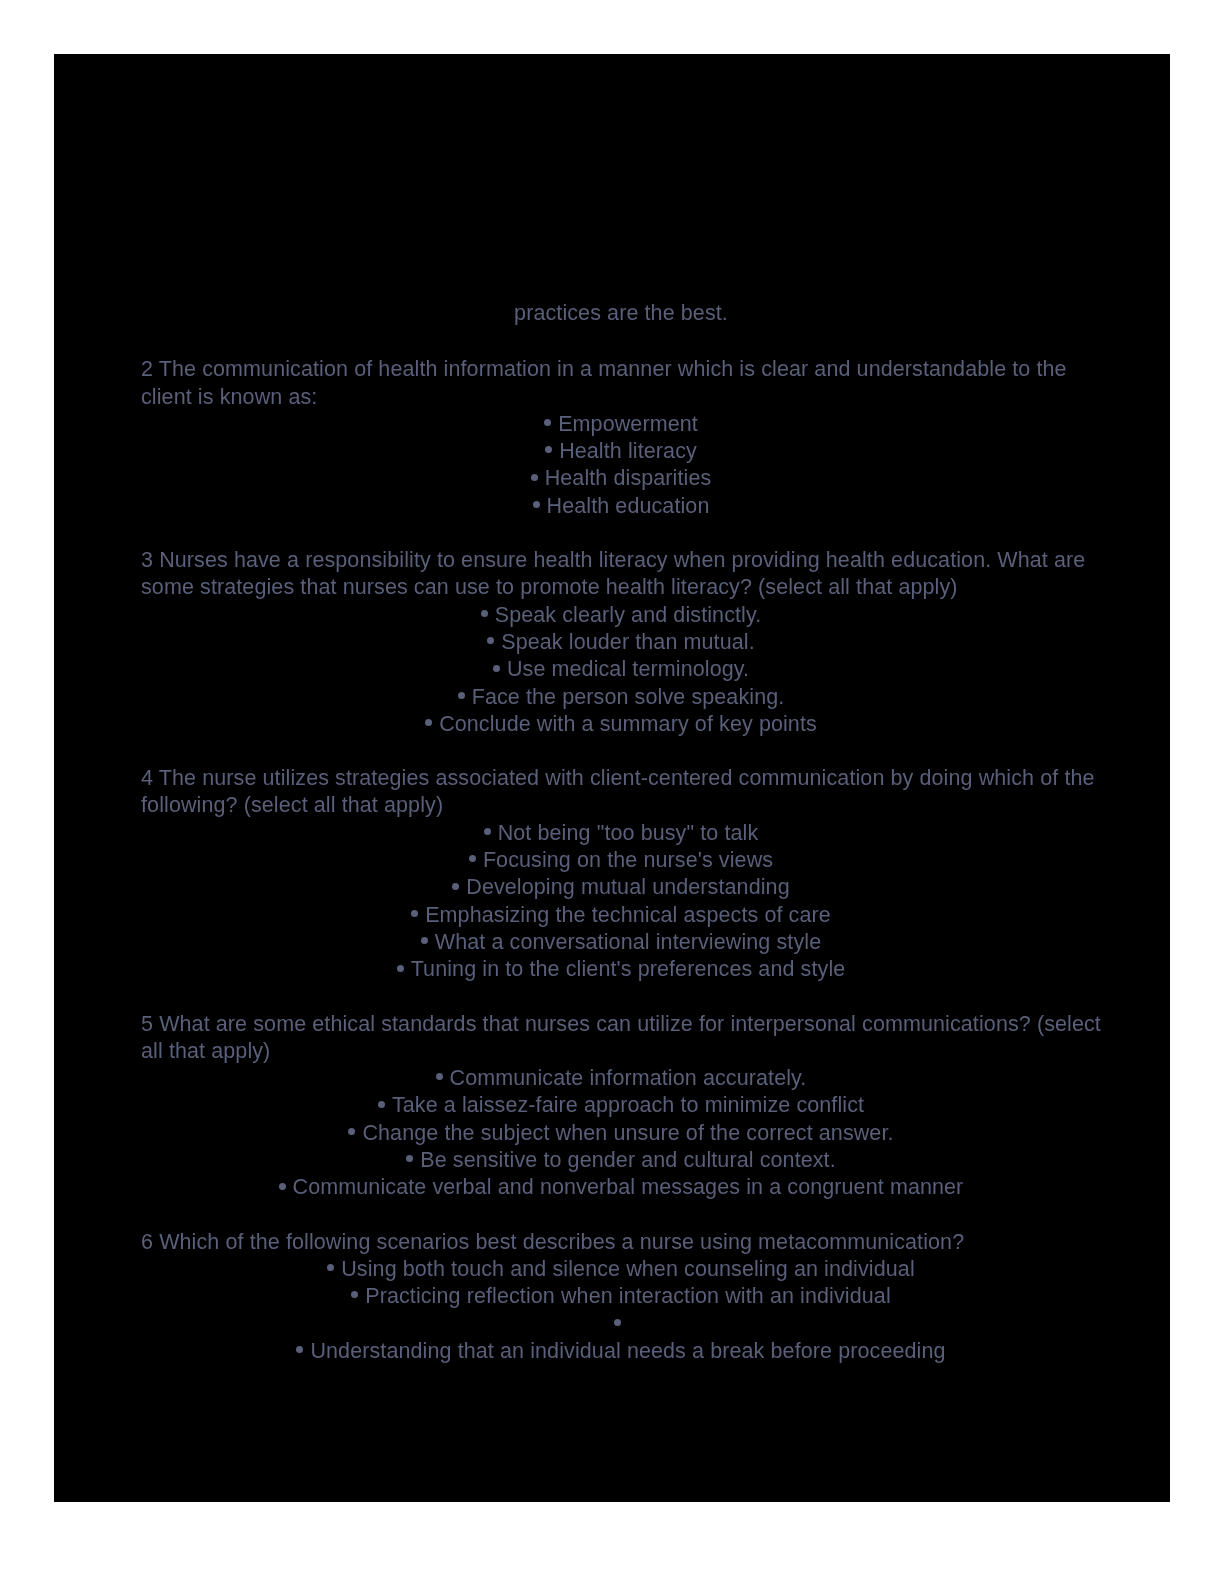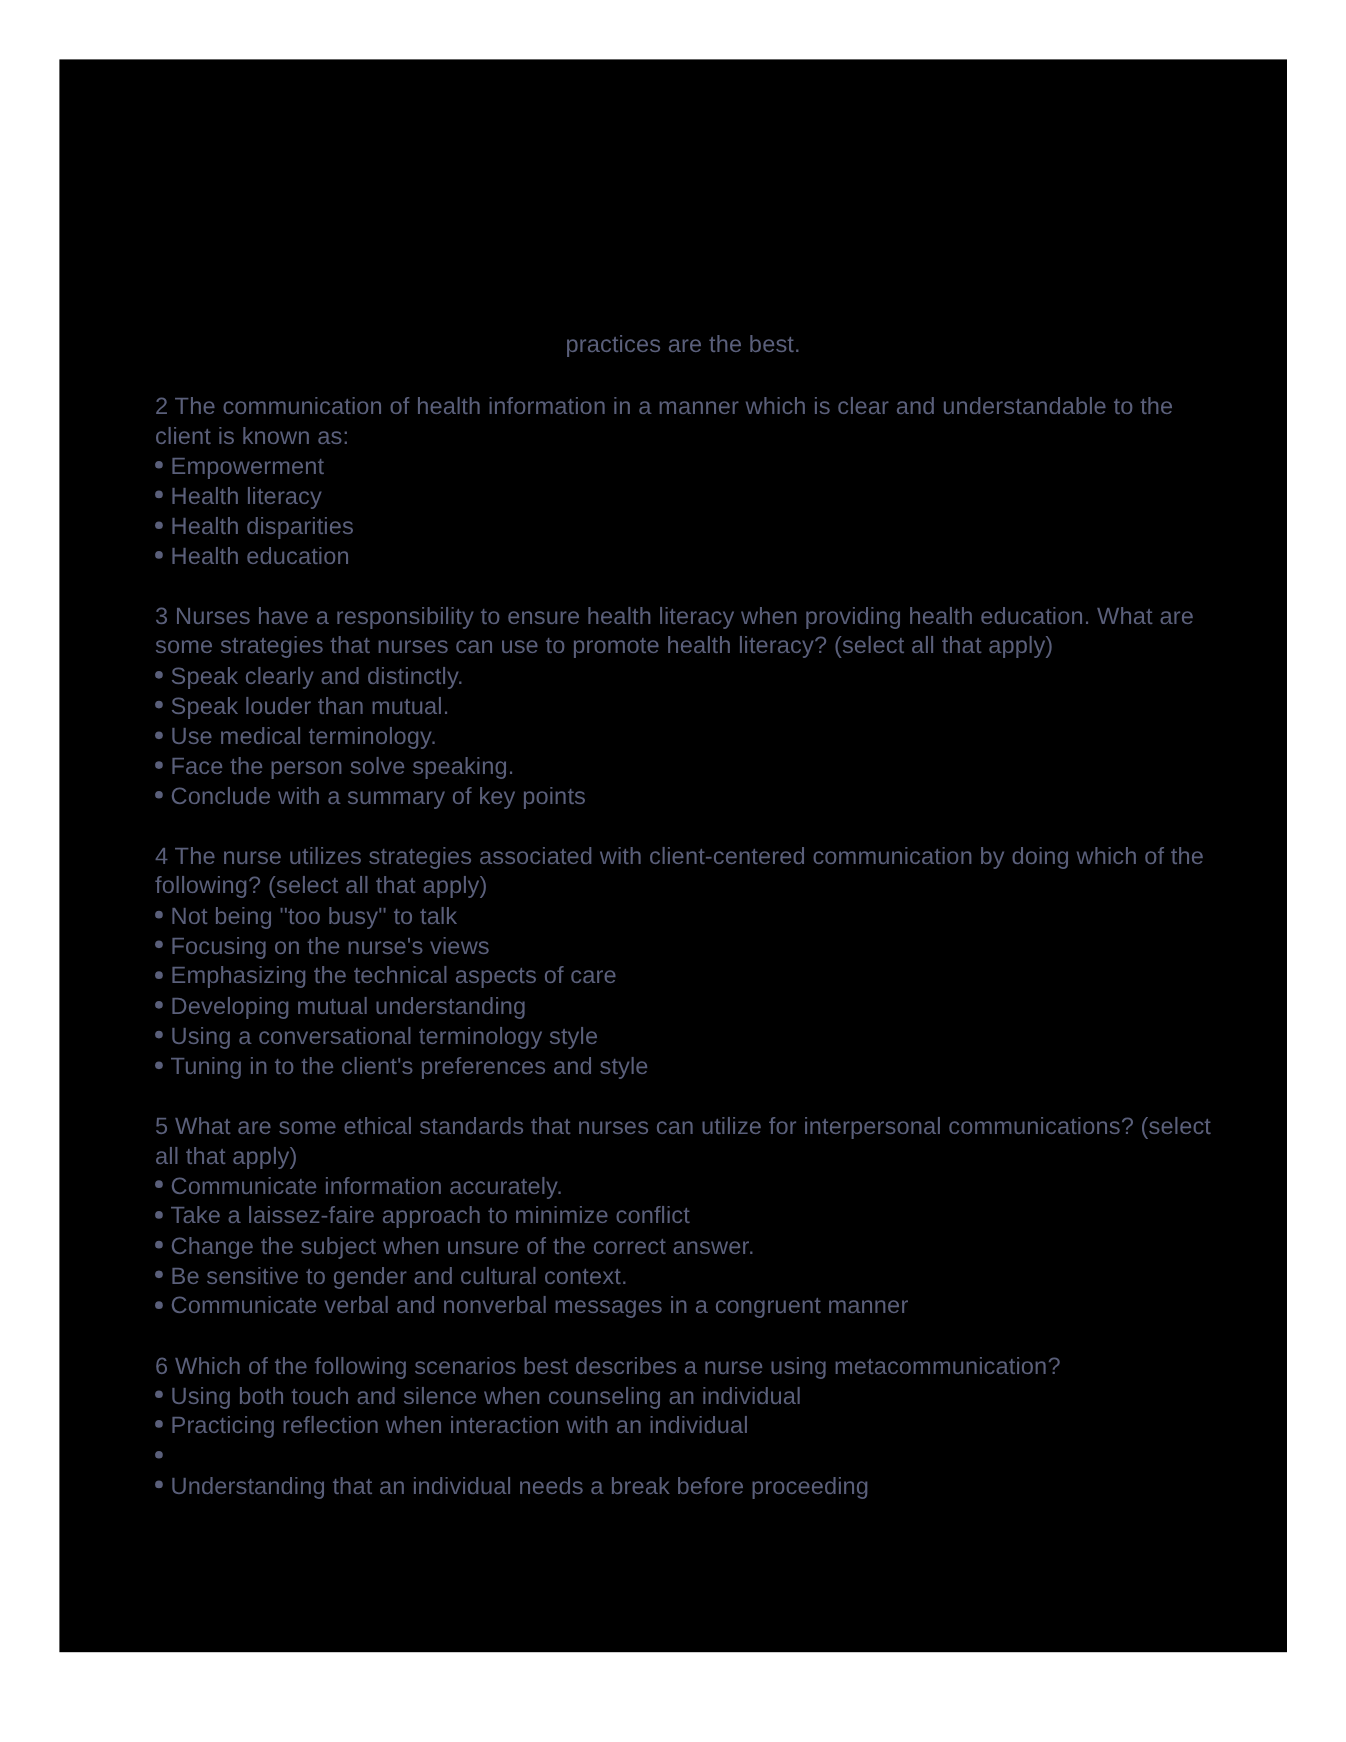--- a/index.html
+++ b/index.html
@@ -58,20 +58,21 @@
   }
   .opt-list {
     list-style: none;
     margin: 0;
     padding: 0;
   }
   .opt-item {
     margin: 0;
     padding: 0;
     white-space: nowrap;
+    text-align: center;
   }
   .bullet-dot {
     display: inline-block;
     width: 7px;
     height: 7px;
     border-radius: 50%;
     background: #5a5f7a;
     vertical-align: 0.22em;
     margin-right: 7px;
   }
@@ -110,23 +111,23 @@
         </ul>
       </div>
 
       <div class="block-gap"></div>
 
       <div class="q-block">
         <p class="q-stem">4 The nurse utilizes strategies associated with client-centered communication by doing which of the following? (select all that apply)</p>
         <ul class="opt-list">
           <li class="opt-item"><span class="bullet-dot"></span><span>Not being "too busy" to talk</span></li>
           <li class="opt-item"><span class="bullet-dot"></span><span>Focusing on the nurse's views</span></li>
+          <li class="opt-item"><span class="bullet-dot"></span><span>Developing mutual understanding</span></li>
           <li class="opt-item"><span class="bullet-dot"></span><span>Emphasizing the technical aspects of care</span></li>
-          <li class="opt-item"><span class="bullet-dot"></span><span>Developing mutual understanding</span></li>
-          <li class="opt-item"><span class="bullet-dot"></span><span>Using a conversational terminology style</span></li>
+          <li class="opt-item"><span class="bullet-dot"></span><span>What a conversational interviewing style</span></li>
           <li class="opt-item"><span class="bullet-dot"></span><span>Tuning in to the client's preferences and style</span></li>
         </ul>
       </div>
 
       <div class="block-gap"></div>
 
       <div class="q-block">
         <p class="q-stem">5 What are some ethical standards that nurses can utilize for interpersonal communications? (select all that apply)</p>
         <ul class="opt-list">
           <li class="opt-item"><span class="bullet-dot"></span><span>Communicate information accurately.</span></li>

